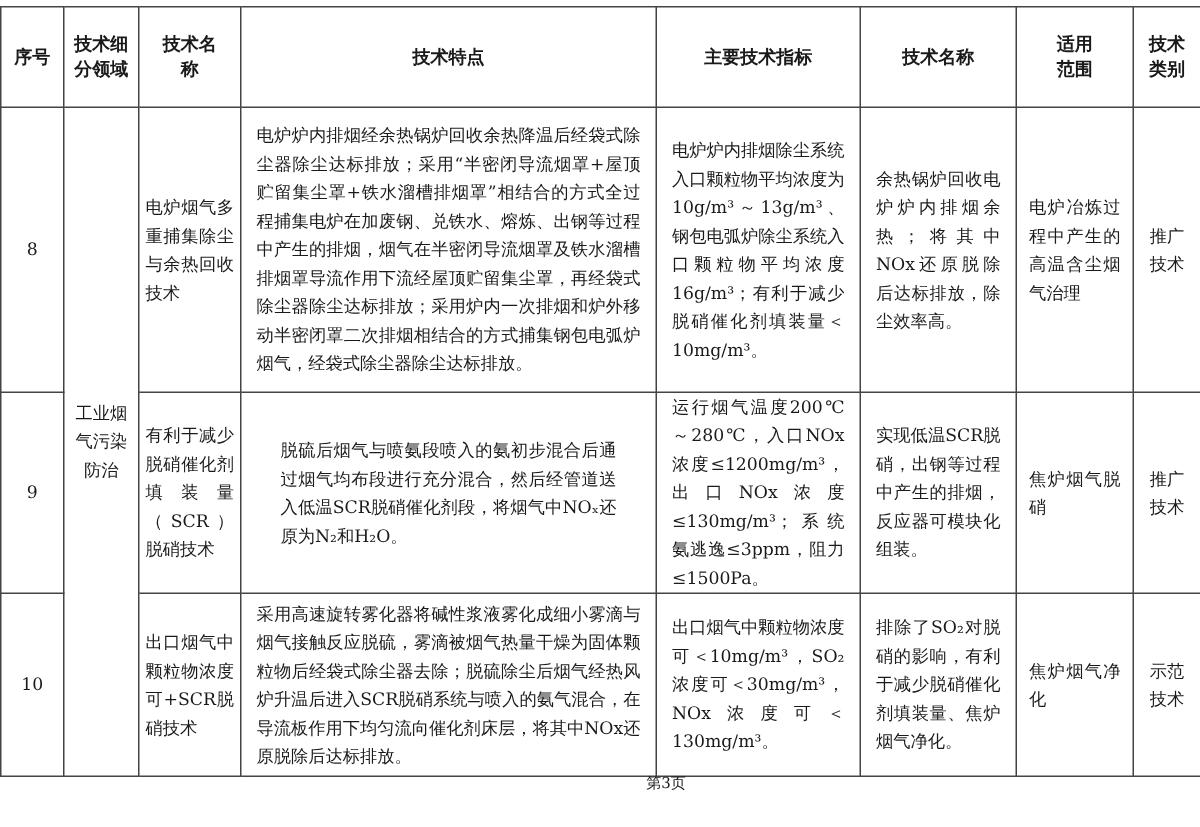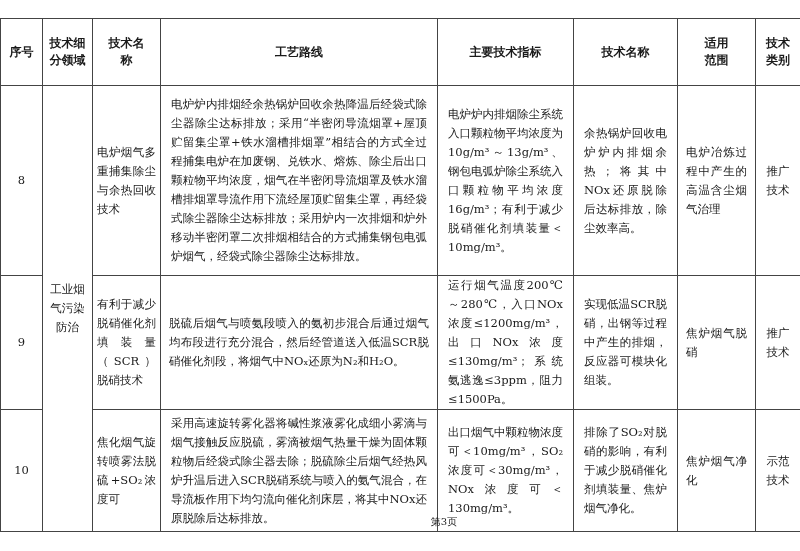--- a/index.html
+++ b/index.html
@@ -1,18 +1,18 @@
 <!DOCTYPE html>
 <html><head>
 <meta charset="utf-8">
 <style>
   html, body { margin:0; padding:0; background:#ffffff; }
   body { width:800px; height:551px; position:relative; overflow:hidden;
          font-family:"DejaVu Serif","Liberation Serif",serif; color:#1a1a1a; }
-  table.tech { position:absolute; left:0; top:18px; width:800px; border-collapse:collapse; table-layout:fixed; }
+  table.tech { position:absolute; left:0; top:4px; width:800px; border-collapse:collapse; table-layout:fixed; }
   table.tech td, table.tech th { border:1px solid #444; padding:0 4px; vertical-align:middle; font-size:11.5px; line-height:19px; }
   table.tech th { font-weight:bold; font-family:"DejaVu Sans","Liberation Sans",sans-serif; font-size:12px; line-height:17px; text-align:center; height:34px; }
   .c { text-align:center; }
   .just { text-align:justify; text-justify:inter-character; }
   .num { font-size:12px; }
   .footer { position:absolute; top:515px; left:0; width:800px; text-align:center; font-size:10px;margin-left:44px; }
 </style>
 </head>
 <body>
 
@@ -25,50 +25,50 @@
     <col style="width:136px">
     <col style="width:104px">
     <col style="width:78px">
     <col style="width:45px">
   </colgroup>
   <thead>
     <tr>
       <th>序号</th>
       <th>技术细分领域</th>
       <th style="padding:16px 14px">技术名称</th>
-      <th>工艺路线</th>
+      <th>技术特点</th>
       <th>主要技术指标</th>
       <th>技术名称</th>
       <th style="padding:0 22px">适用范围</th>
       <th style="padding:0 6px">技术类别</th>
     </tr>
   </thead>
   <tbody>
     <tr style="height:190px">
       <td class="c num">8</td>
       <td class="c" rowspan="3" style="padding:0 6px">工业烟气污染防治</td>
       <td class="just">电炉烟气多重捕集除尘与余热回收技术</td>
-      <td class="just" style="padding:0 10px">电炉炉内排烟经余热锅炉回收余热降温后经袋式除尘器除尘达标排放；采用“半密闭导流烟罩+屋顶贮留集尘罩+铁水溜槽排烟罩”相结合的方式全过程捕集电炉在加废钢、兑铁水、熔炼、除尘后出口颗粒物平均浓度，烟气在半密闭导流烟罩及铁水溜槽排烟罩导流作用下流经屋顶贮留集尘罩，再经袋式除尘器除尘达标排放；采用炉内一次排烟和炉外移动半密闭罩二次排烟相结合的方式捕集钢包电弧炉烟气，经袋式除尘器除尘达标排放。</td>
+      <td class="just" style="padding:0 10px">电炉炉内排烟经余热锅炉回收余热降温后经袋式除尘器除尘达标排放；采用“半密闭导流烟罩+屋顶贮留集尘罩+铁水溜槽排烟罩”相结合的方式全过程捕集电炉在加废钢、兑铁水、熔炼、出钢等过程中产生的排烟，烟气在半密闭导流烟罩及铁水溜槽排烟罩导流作用下流经屋顶贮留集尘罩，再经袋式除尘器除尘达标排放；采用炉内一次排烟和炉外移动半密闭罩二次排烟相结合的方式捕集钢包电弧炉烟气，经袋式除尘器除尘达标排放。</td>
       <td class="just" style="padding:0 10px">电炉炉内排烟除尘系统入口颗粒物平均浓度为10g/m³～13g/m³、钢包电弧炉除尘系统入口颗粒物平均浓度16g/m³；有利于减少脱硝催化剂填装量＜10mg/m³。</td>
       <td class="just" style="padding:0 10px">余热锅炉回收电炉炉内排烟余热；将其中NOx还原脱除后达标排放，除尘效率高。</td>
       <td class="just" style="padding:0 8px">电炉冶炼过程中产生的高温含尘烟气治理</td>
       <td class="c" style="padding:0 8px">推广技术</td>
     </tr>
     <tr style="height:105px">
       <td class="c num">9</td>
       <td class="just">有利于减少脱硝催化剂填装量（SCR）脱硝技术</td>
-      <td class="just" style="padding:0 8px">脱硫后烟气与喷氨段喷入的氨初步混合后通过烟气均布段进行充分混合，然后经管道送入低温SCR脱硝催化剂段，将烟气中NOₓ还原为N₂和H₂O。</td>
+      <td class="just" style="padding:0 26px">脱硫后烟气与喷氨段喷入的氨初步混合后通过烟气均布段进行充分混合，然后经管道送入低温SCR脱硝催化剂段，将烟气中NOₓ还原为N₂和H₂O。</td>
       <td class="just" style="padding:0 10px">运行烟气温度200℃～280℃，入口NOx浓度≤1200mg/m³，出口NOx浓度≤130mg/m³；系统氨逃逸≤3ppm，阻力≤1500Pa。</td>
       <td class="just" style="padding:0 10px">实现低温SCR脱硝，出钢等过程中产生的排烟，反应器可模块化组装。</td>
       <td class="just" style="padding:0 8px">焦炉烟气脱硝</td>
       <td class="c" style="padding:0 8px">推广技术</td>
     </tr>
     <tr style="height:122px">
       <td class="c num">10</td>
-      <td class="just">焦化烟气旋转喷雾法脱硫+SO₂浓度可</td>
+      <td class="just">出口烟气中颗粒物浓度可+SCR脱硝技术</td>
       <td class="just" style="padding:0 10px">采用高速旋转雾化器将碱性浆液雾化成细小雾滴与烟气接触反应脱硫，雾滴被烟气热量干燥为固体颗粒物后经袋式除尘器去除；脱硫除尘后烟气经热风炉升温后进入SCR脱硝系统与喷入的氨气混合，在导流板作用下均匀流向催化剂床层，将其中NOx还原脱除后达标排放。</td>
       <td class="just" style="padding:0 10px">出口烟气中颗粒物浓度可＜10mg/m³，SO₂浓度可＜30mg/m³，NOx浓度可＜130mg/m³。</td>
       <td class="just" style="padding:0 10px">排除了SO₂对脱硝的影响，有利于减少脱硝催化剂填装量、焦炉烟气净化。</td>
       <td class="just" style="padding:0 8px">焦炉烟气净化</td>
       <td class="c" style="padding:0 8px">示范技术</td>
     </tr>
   </tbody>
 </table>
 
 <div class="footer">第3页</div>

